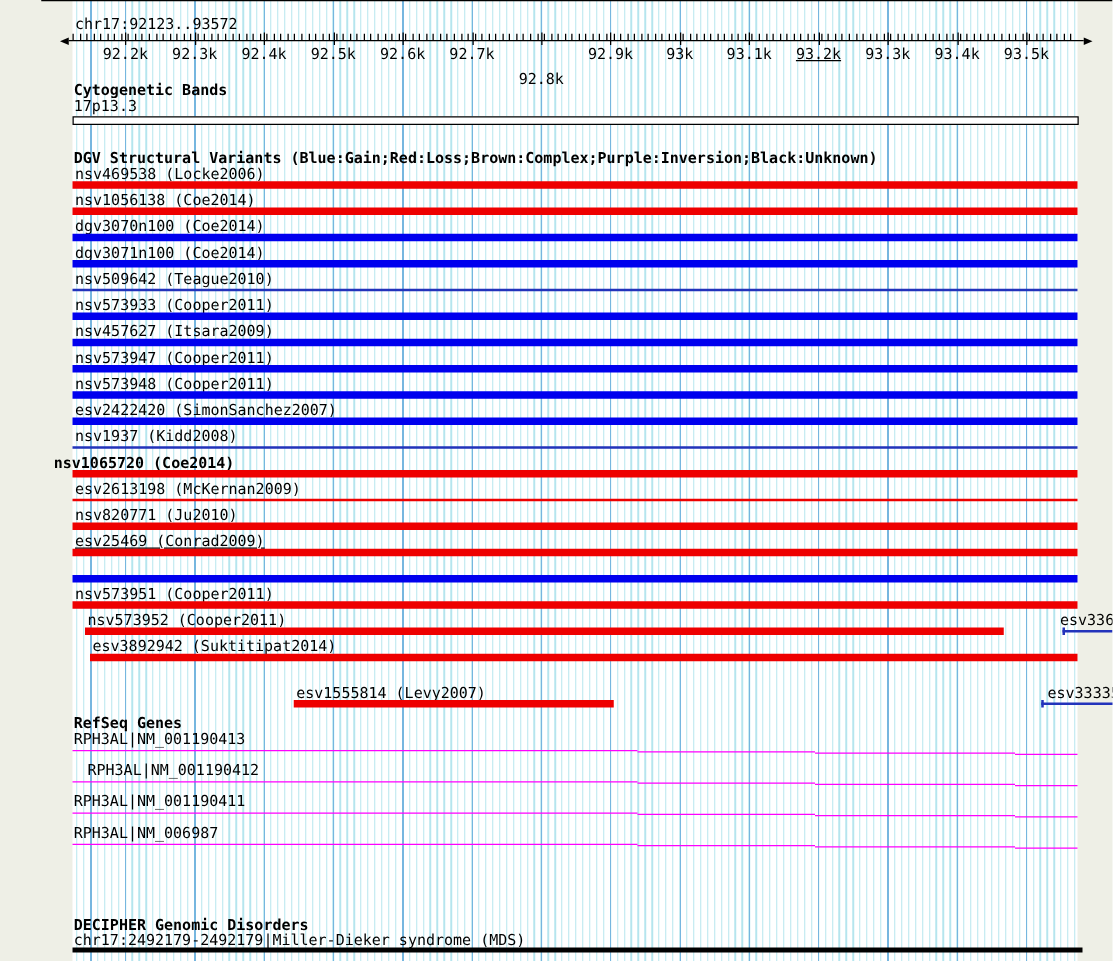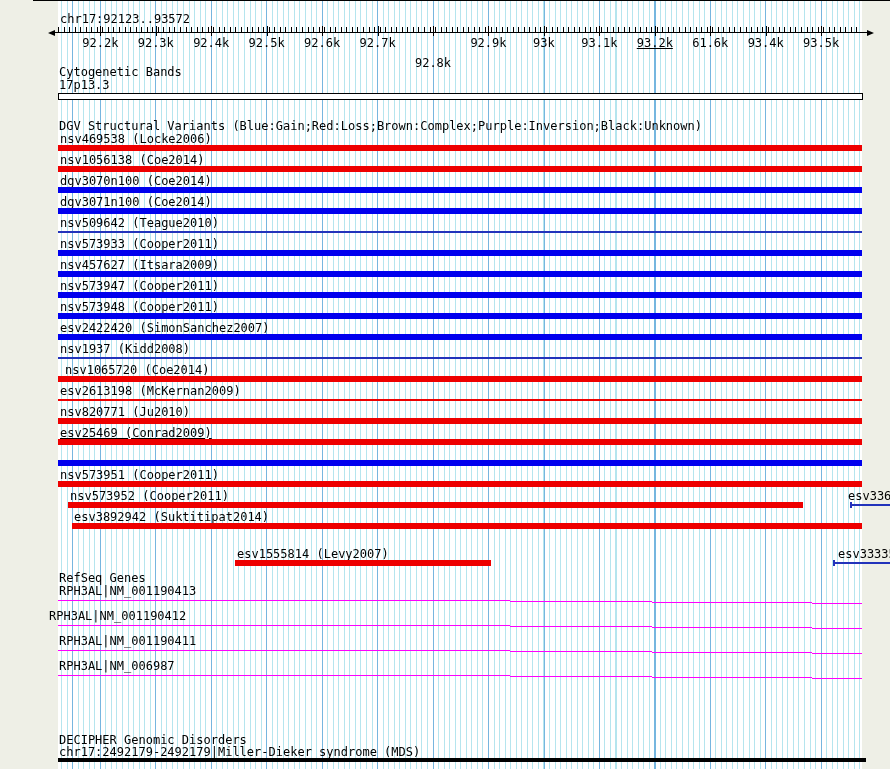--- a/index.html
+++ b/index.html
@@ -11,21 +11,21 @@
   }
   .plot-bg{
     position:absolute; left:58px; top:0; width:804px; height:769px;
     background-color:#ffffff;
     background-image:
       repeating-linear-gradient(to right, #76b6df 0 1px, transparent 1px 55.45px),
       repeating-linear-gradient(to right, #b5e5ee 0 1px, transparent 1px 5.545px);
     background-position: 42px 0, 3px 0;
   }
   .txt{position:absolute; white-space:pre;}
-  .bold{font-weight:normal;}
+  .bold{font-weight:bold;}
   .hline{position:absolute; background:#000; height:1px;}
   .tick{position:absolute; width:1px; background:#000;}
   .tick-label{position:absolute; top:37px; transform:translateX(-50%); white-space:pre;}
   .arrow{position:absolute; width:0; height:0; border-top:3px solid transparent; border-bottom:3px solid transparent;}
   .arrow.left{border-right:7px solid #000;}
   .arrow.right{border-left:7px solid #000;}
   .band-rect{position:absolute; left:58px; top:93px; width:803px; height:5px;
     background:#fff; border:1px solid #000;}
   .vrow{position:absolute; left:0; width:890px; height:21px;}
   .vlabel{position:absolute; top:0; white-space:pre;}
@@ -214,21 +214,21 @@
         <div class="tick-label" style="left: 433px; margin-top: 20px;">92.8k</div>
         <div class="tick" style="left: 488.45px; top: 26px; height: 10px;"></div>
         <div class="tick-label" style="left: 488.45px;">92.9k</div>
         <div class="tick" style="left: 543.9px; top: 26px; height: 10px;"></div>
         <div class="tick-label" style="left: 543.9px;">93k</div>
         <div class="tick" style="left: 599.35px; top: 26px; height: 10px;"></div>
         <div class="tick-label" style="left: 599.35px;">93.1k</div>
         <div class="tick" style="left: 654.8px; top: 26px; height: 10px;"></div>
         <div class="tick-label" style="left: 654.8px; text-decoration: underline;">93.2k</div>
         <div class="tick" style="left: 710.25px; top: 26px; height: 10px;"></div>
-        <div class="tick-label" style="left: 710.25px;">61.6k</div>
+        <div class="tick-label" style="left: 710.25px;">93.3k</div>
         <div class="tick" style="left: 765.7px; top: 26px; height: 10px;"></div>
         <div class="tick-label" style="left: 765.7px;">93.4k</div>
         <div class="tick" style="left: 821.15px; top: 26px; height: 10px;"></div>
         <div class="tick-label" style="left: 821.15px;">93.5k</div>
       </div>
   </div>
 
   <div>
     <div class="txt bold" style="left:59px; top:66px;">Cytogenetic Bands</div>
     <div class="txt" style="left:59px; top:79px;">17p13.3</div>
@@ -276,21 +276,21 @@
         </div>
         <div class="vrow" style="top: 322px;">
           <div class="vlabel" style="left: 60px;">esv2422420 (SimonSanchez2007)</div>
           <div class="vbar" style="left: 58px; width: 804px; background: rgb(0, 0, 238);"></div>
         </div>
         <div class="vrow" style="top: 343px;">
           <div class="vlabel" style="left: 60px;">nsv1937 (Kidd2008)</div>
           <div class="vbar thin" style="left: 58px; width: 804px; background: rgb(34, 51, 187);"></div>
         </div>
         <div class="vrow" style="top: 364px;">
-          <div class="vlabel" style="left: 65px;">nsv1065720 (Coe2014)</div>
+          <div class="vlabel" style="left: 43px; font-weight: bold;">nsv1065720 (Coe2014)</div>
           <div class="vbar" style="left: 58px; width: 804px; background: rgb(238, 0, 0);"></div>
         </div>
         <div class="vrow" style="top: 385px;">
           <div class="vlabel" style="left: 60px;">esv2613198 (McKernan2009)</div>
           <div class="vbar thin" style="left: 58px; width: 804px; background: rgb(238, 0, 0);"></div>
         </div>
         <div class="vrow" style="top: 406px;">
           <div class="vlabel" style="left: 60px;">nsv820771 (Ju2010)</div>
           <div class="vbar" style="left: 58px; width: 804px; background: rgb(238, 0, 0);"></div>
         </div>
@@ -327,21 +327,21 @@
   </div>
 
   <div>
     <div class="txt bold" style="left:59px; top:572px;">RefSeq Genes</div>
     <div id="refseq-rows">
         <div class="gene-label" style="left: 59px; top: 585px;">RPH3AL|NM_001190413</div>
         <div class="gene-seg" style="left: 58px; width: 452px; top: 600px; background: rgb(255, 0, 255);"></div>
         <div class="gene-seg" style="left: 510px; width: 142px; top: 601px; background: rgb(255, 0, 255);"></div>
         <div class="gene-seg" style="left: 652px; width: 160px; top: 602px; background: rgb(255, 0, 255);"></div>
         <div class="gene-seg" style="left: 812px; width: 50px; top: 603px; background: rgb(255, 0, 255);"></div>
-        <div class="gene-label" style="left: 49px; top: 610px;">RPH3AL|NM_001190412</div>
+        <div class="gene-label" style="left: 70px; top: 610px;">RPH3AL|NM_001190412</div>
         <div class="gene-seg" style="left: 58px; width: 452px; top: 625px; background: rgb(255, 0, 255);"></div>
         <div class="gene-seg" style="left: 510px; width: 142px; top: 626px; background: rgb(255, 0, 255);"></div>
         <div class="gene-seg" style="left: 652px; width: 160px; top: 627px; background: rgb(255, 0, 255);"></div>
         <div class="gene-seg" style="left: 812px; width: 50px; top: 628px; background: rgb(255, 0, 255);"></div>
         <div class="gene-label" style="left: 59px; top: 635px;">RPH3AL|NM_001190411</div>
         <div class="gene-seg" style="left: 58px; width: 452px; top: 650px; background: rgb(255, 0, 255);"></div>
         <div class="gene-seg" style="left: 510px; width: 142px; top: 651px; background: rgb(255, 0, 255);"></div>
         <div class="gene-seg" style="left: 652px; width: 160px; top: 652px; background: rgb(255, 0, 255);"></div>
         <div class="gene-seg" style="left: 812px; width: 50px; top: 653px; background: rgb(255, 0, 255);"></div>
         <div class="gene-label" style="left: 59px; top: 660px;">RPH3AL|NM_006987</div>

